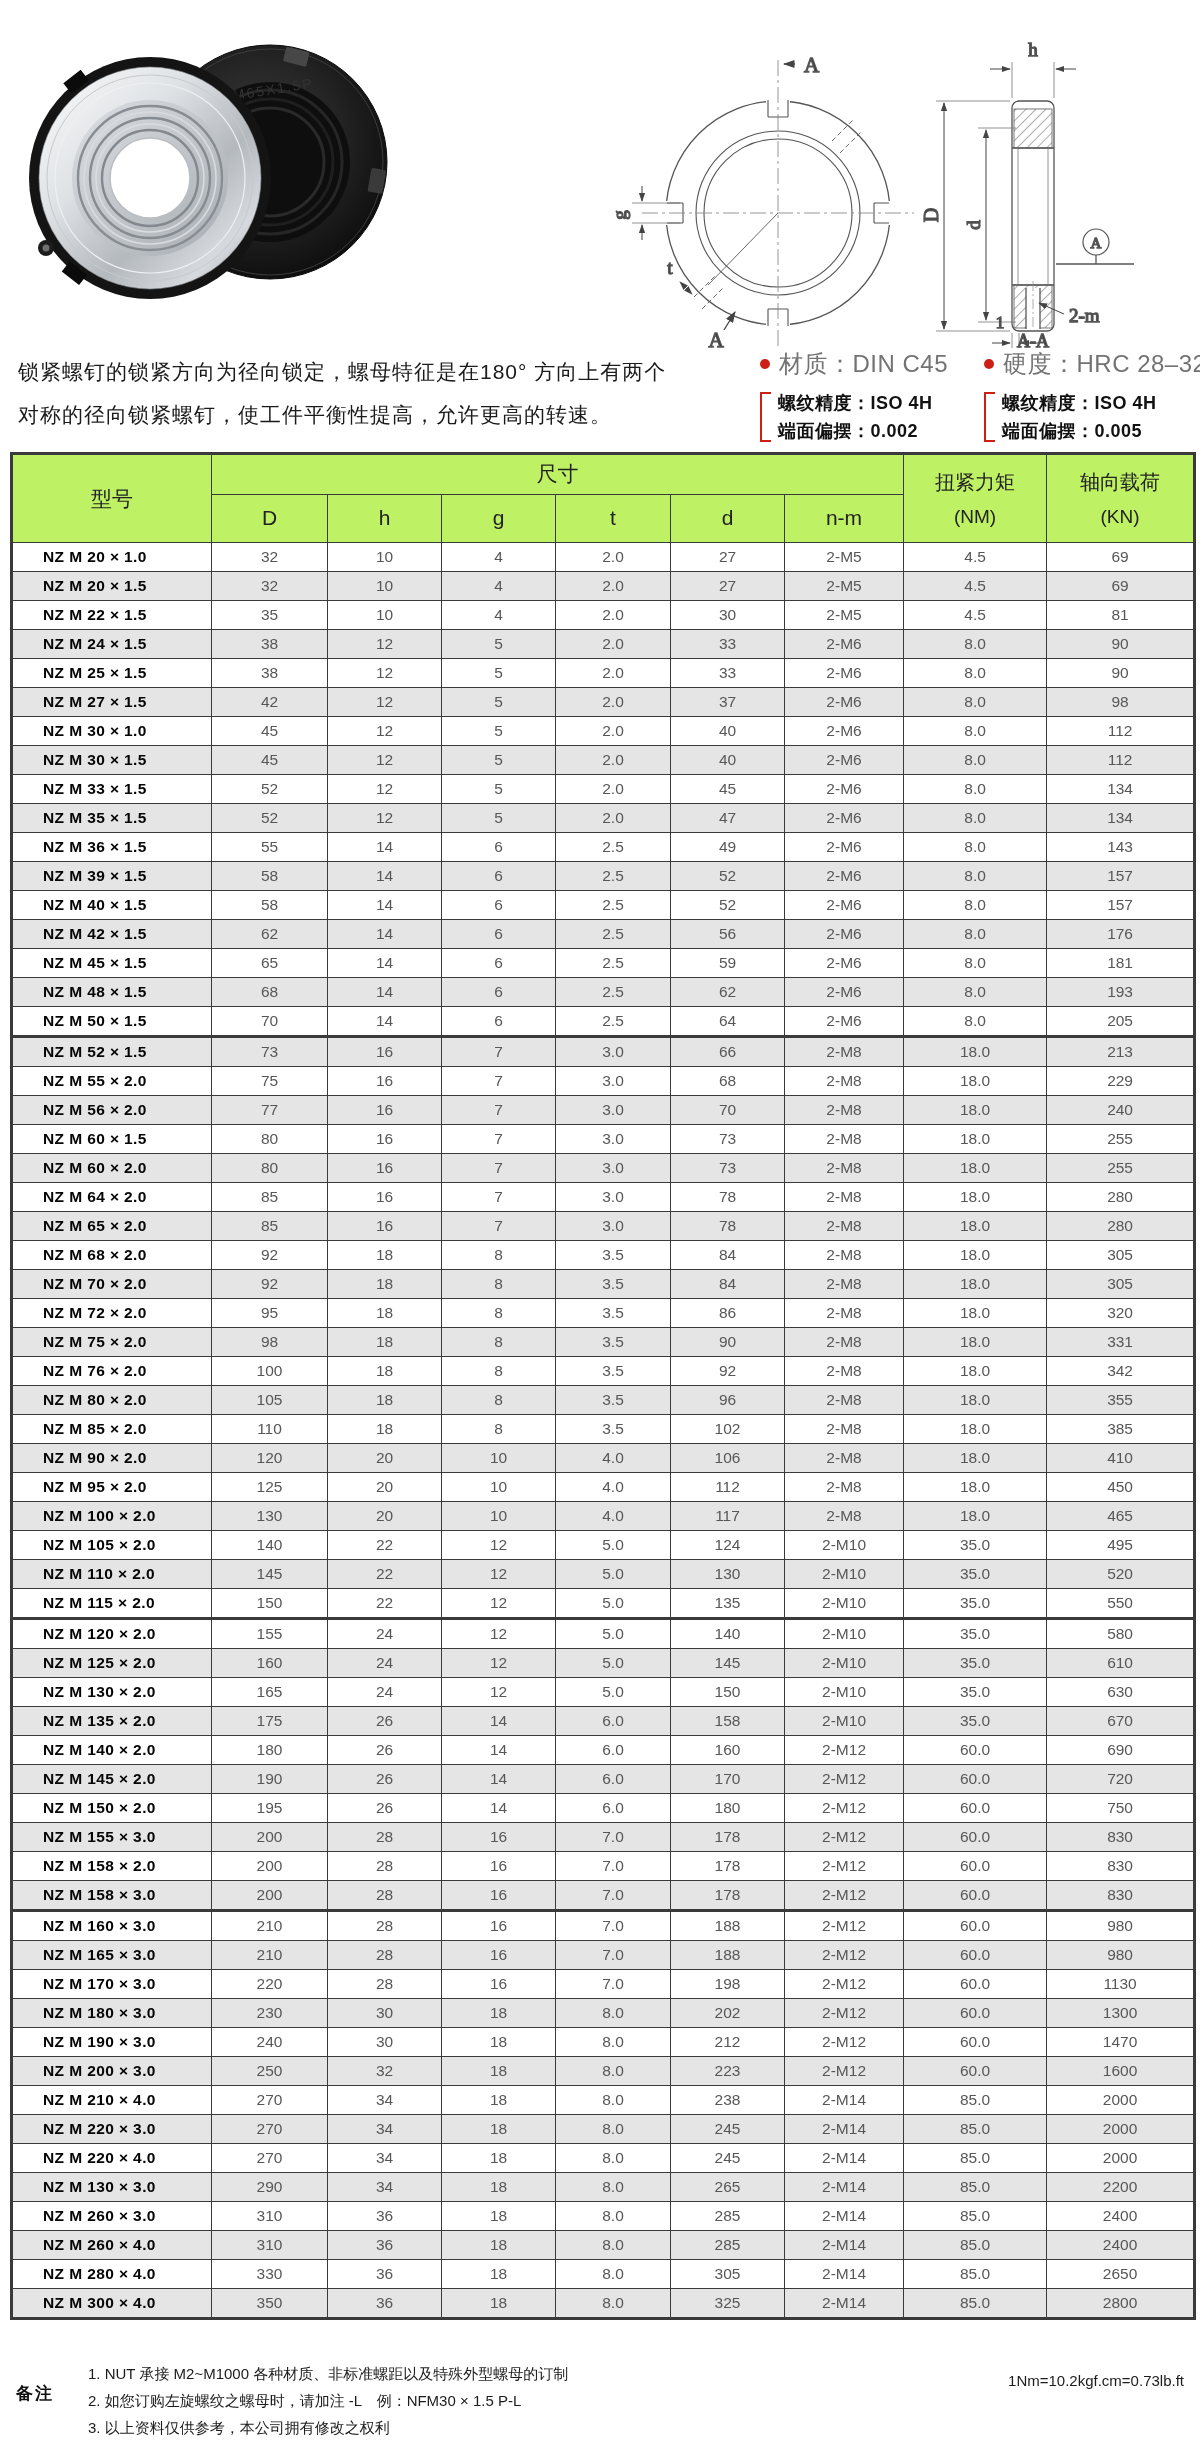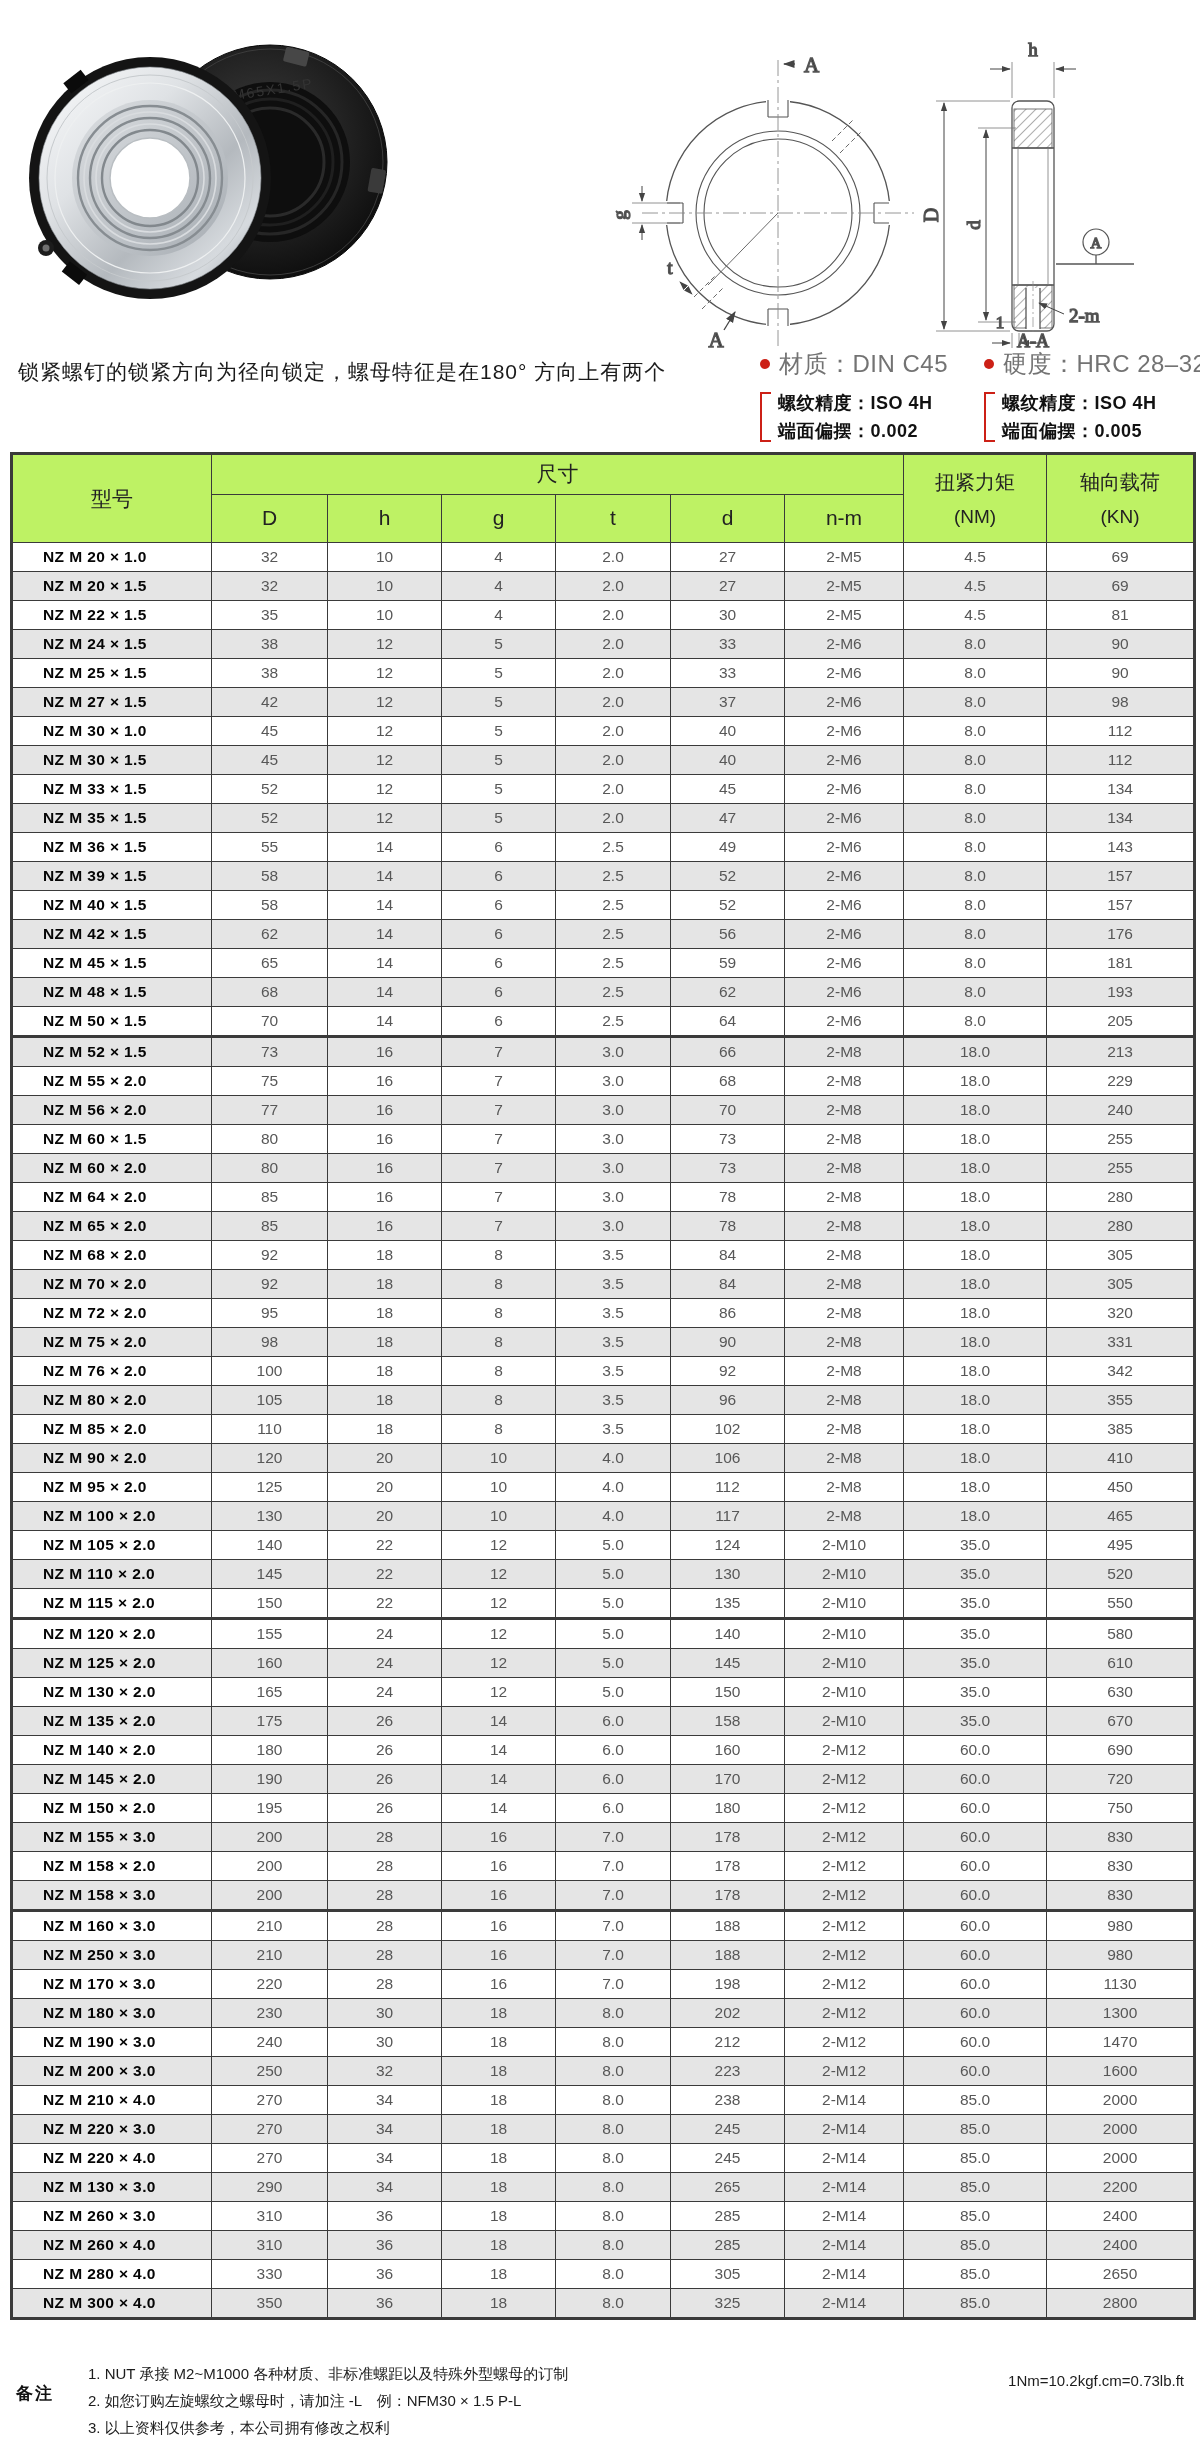--- a/index.html
+++ b/index.html
@@ -206,20 +206,21 @@
       <circle cx="508" cy="240" r="13" stroke-width="1.2"></circle>
       <text x="508" y="246" font-size="15" text-anchor="middle">A</text>
       <line x1="508" y1="253" x2="508" y2="262"></line>
       <line x1="468" y1="262" x2="546" y2="262"></line>
       <text x="445" y="345" font-size="18" text-anchor="middle">A-A</text>
     </g>
   </svg>
 
   <div class="desc">
     <div>锁紧螺钉的锁紧方向为径向锁定，螺母特征是在180° 方向上有两个</div>
+    <div>对称的径向锁紧螺钉，使工件平衡性提高，允许更高的转速。</div>
   </div>
 
   <div class="spec-col left">
     <div class="bullet-row">
       <span class="dot"></span>
       <span class="spec-text">材质：DIN C45</span>
     </div>
     <div class="bracket-row">
       <span class="bracket"></span>
       <div class="bracket-lines">
@@ -803,21 +804,21 @@
           <td>210</td>
           <td>28</td>
           <td>16</td>
           <td>7.0</td>
           <td>188</td>
           <td>2-M12</td>
           <td>60.0</td>
           <td>980</td>
         </tr>
         <tr class="shade">
-          <td class="model">NZ M 250 × 3.0</td>
+          <td class="model">NZ M 165 × 3.0</td>
           <td>210</td>
           <td>28</td>
           <td>16</td>
           <td>7.0</td>
           <td>188</td>
           <td>2-M12</td>
           <td>60.0</td>
           <td>980</td>
         </tr>
         <tr>

